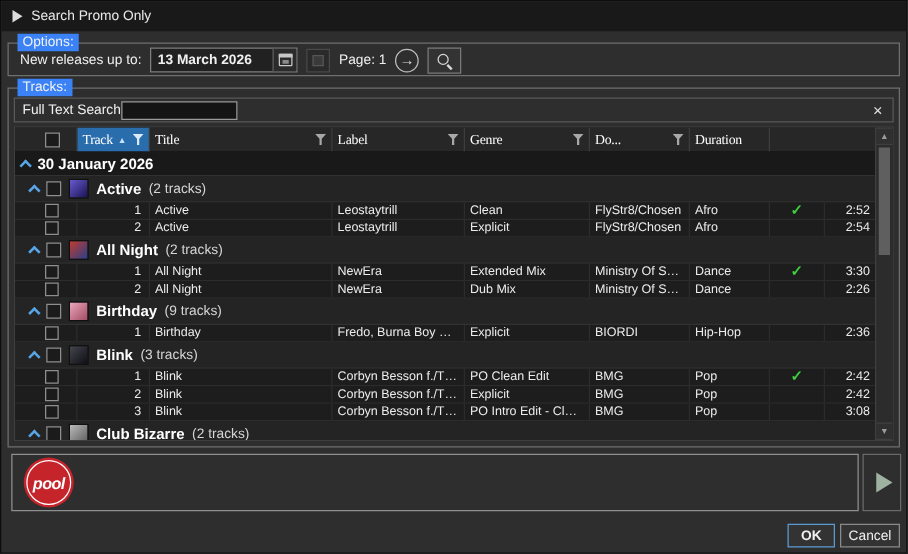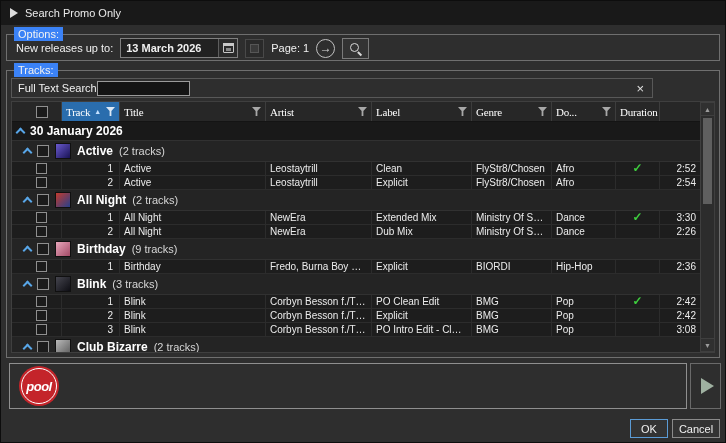--- a/index.html
+++ b/index.html
@@ -40,21 +40,21 @@
                color: #dcdcdc; font-size: 12px; line-height: 1; display: flex; align-items: center; justify-content: center; }
   .search-btn { width: 27px; height: 21px; background: #333; border: 1px solid #7a7a7a;
                 display: flex; align-items: center; justify-content: center; }
   .magnifier-icon { position: relative; width: 13px; height: 13px; }
   .magnifier-icon::before { content: ""; position: absolute; left: 1px; top: 1px; width: 7px; height: 7px;
                             border: 1.5px solid #d8d8d8; border-radius: 50%; }
   .magnifier-icon::after  { content: ""; position: absolute; left: 9px; top: 9px; width: 4.5px; height: 1.6px;
                             background: #d8d8d8; transform: rotate(45deg); transform-origin: left center; }
 
   
-  .fts-row { position: absolute; left: 4px; top: 7px; width: 642px; height: 20px; border: 1px solid #585858;
+  .fts-row { position: absolute; left: 4px; top: 7px; width: 704px; height: 20px; border: 1px solid #585858;
              display: flex; align-items: center; gap: 0; padding: 0 6px; font-size: 11px; }
   .fts-input { width: 93px; height: 15px; background: #141414; border: 1px solid #9a9a9a; color: #fff;
                font-size: 11px; padding: 0 3px; font-family: inherit; outline: none; }
   .fts-spacer { flex: 1; }
   .close-x { color: #e0e0e0; font-size: 13px; line-height: 1; padding: 0 2px; cursor: pointer; }
 
   
   .table-wrap { position: absolute; left: 4px; top: 30px; width: 704px; bottom: 4px;
                 display: flex; border: 1px solid #3f3f3f; background: #1d1d1d; }
   .grid { flex: 1; min-width: 0; display: flex; flex-direction: column; overflow: hidden; }
@@ -111,21 +111,21 @@
   .pool-logo::before { content: ""; position: absolute; inset: 2px; border: 1.5px solid #ffffff; border-radius: 50%; }
   .pool-text { position: relative; color: #fff; font-weight: bold; font-style: italic; font-size: 13px; letter-spacing: -0.5px; }
   .play-button { position: absolute; right: 4px; top: 362px; width: 31px; height: 46px; background: #2e2e2e;
                  border: 1px solid #6a6a6a; display: flex; align-items: center; justify-content: center; }
   .play-triangle-icon { width: 0; height: 0; border-left: 13px solid #9fb1a1;
                         border-top: 8px solid transparent; border-bottom: 8px solid transparent; margin-left: 3px; }
 
   
   .btn { position: absolute; height: 19px; background: #333; border: 1px solid #8a8a8a; color: #f0f0f0;
          font-size: 11px; display: flex; align-items: center; justify-content: center; }
-  .ok-button { right: 57px; top: 418px; width: 38px; border-color: #5b9bd5; }
+  .ok-button { right: 57px; top: 418px; width: 38px; border-color: #5b9bd5; font-weight: bold; }
   .cancel-button { right: 5px; top: 418px; width: 48px; }
 </style>
 </head>
 <body>
 
 <div class="window">
 
   <div class="titlebar">
     <span class="play-icon"></span>
     <span>Search Promo Only</span>
@@ -174,24 +174,20 @@
             <div class="hcell sorted">
               <span class="hlabel">Track</span>
               <span class="sort-arrow">▲</span>
               <span class="funnel funnel-light"></span>
             </div>
             <div class="hcell">
               <span class="hlabel">Title</span>
               <span class="funnel"></span>
             </div>
             <div class="hcell">
-              <span class="hlabel">Artist</span>
-              <span class="funnel"></span>
-            </div>
-            <div class="hcell">
               <span class="hlabel">Label</span>
               <span class="funnel"></span>
             </div>
             <div class="hcell">
               <span class="hlabel">Genre</span>
               <span class="funnel"></span>
             </div>
             <div class="hcell">
               <span class="hlabel">Do...</span>
               <span class="funnel"></span>

